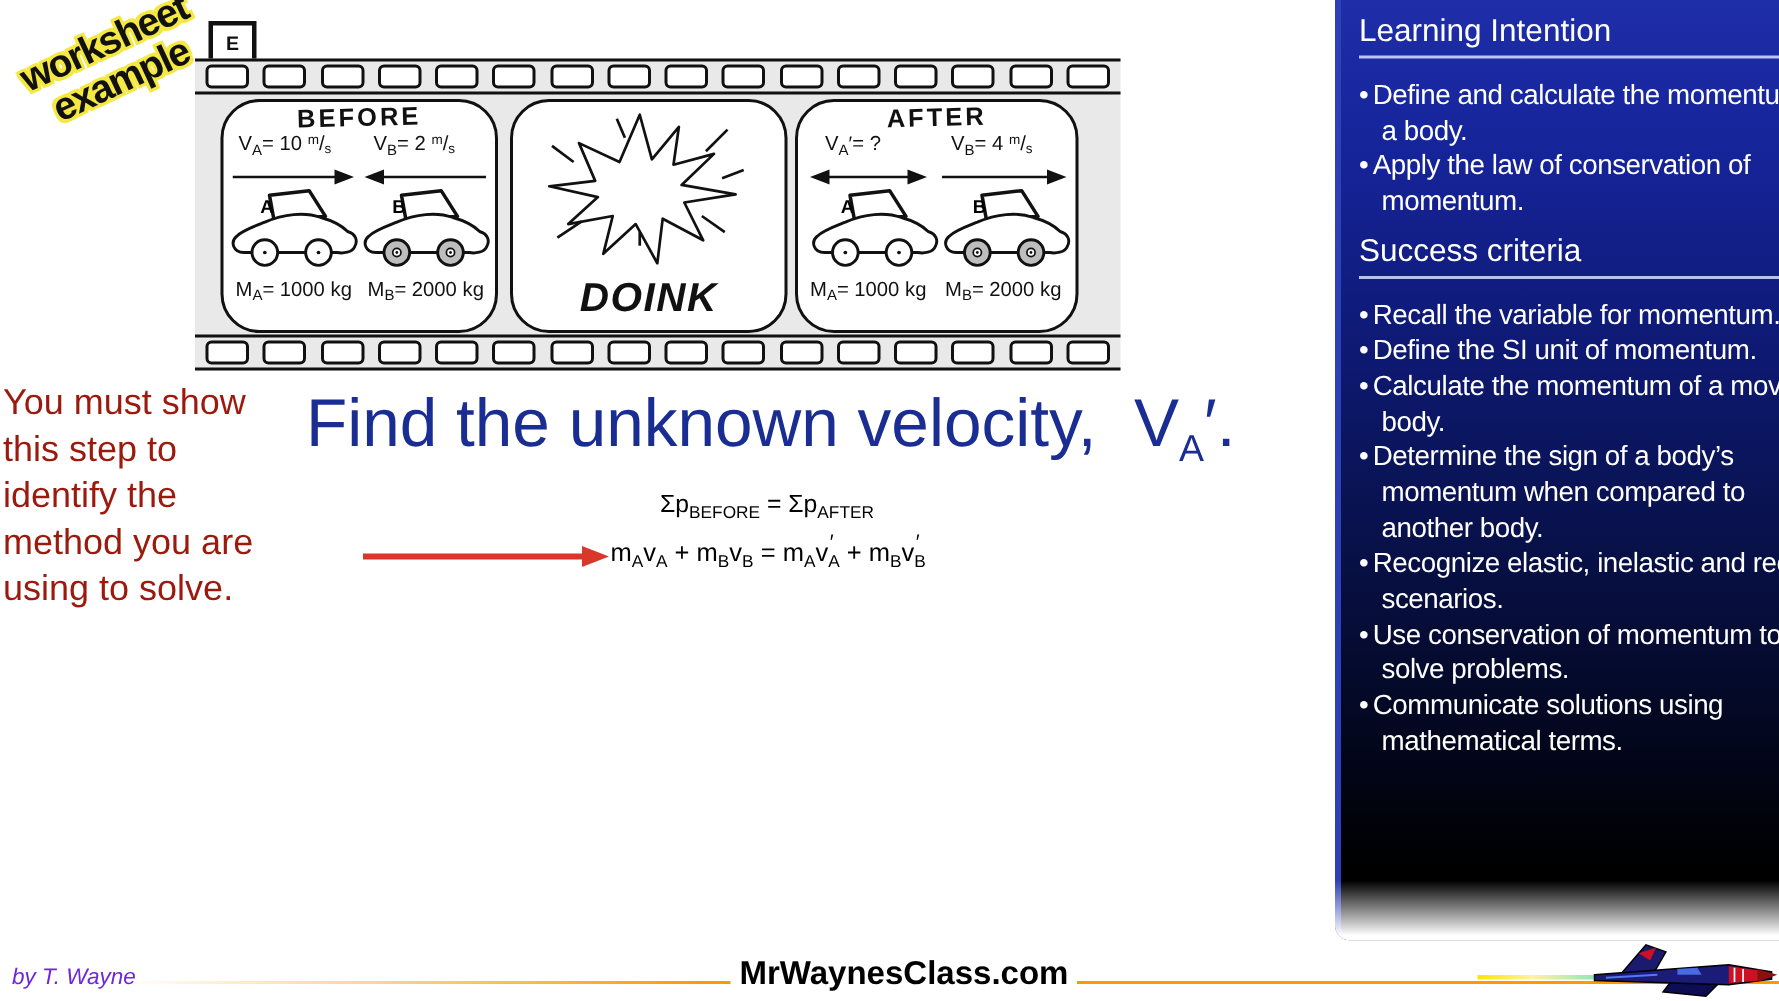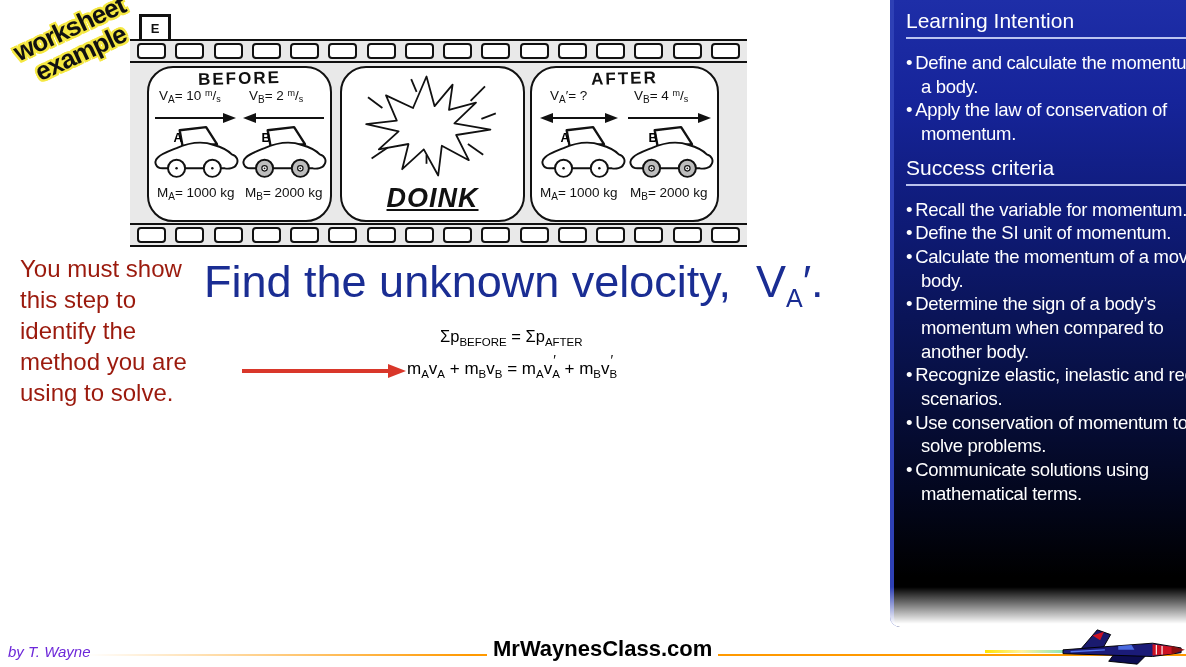--- a/index.html
+++ b/index.html
@@ -34,25 +34,25 @@
   .vl{position:absolute;font-size:13.5px;white-space:pre;}
   .vl sub{font-size:10px;vertical-align:-3px;}
   .unit sup{font-size:9px;vertical-align:4px;}
   .unit sub{font-size:9px;vertical-align:-2px;}
   .prime-big{font-size:13px;}
   .ml{position:absolute;font-size:13.5px;white-space:pre;}
   .ml sub{font-size:10px;vertical-align:-3px;}
   .parrow{position:absolute;top:42px;height:16px;}
   .car{position:absolute;top:56px;}
   .doink-label{position:absolute;bottom:6px;left:0;width:100%;text-align:center;
-               font-weight:bold;font-style:italic;font-size:27px;letter-spacing:1px;text-decoration:underline;}
+               font-weight:bold;font-style:italic;font-size:27px;letter-spacing:1px;}
   .burst{position:absolute;left:14px;top:4px;}
 
   
-  .note{position:absolute;left:20px;top:253px;width:198px;font-size:24px;line-height:31px;color:#9b1a0d;}
+  .note{position:absolute;left:2px;top:253px;width:198px;font-size:24px;line-height:31px;color:#9b1a0d;}
 
   
   .main-title{position:absolute;left:204px;top:256px;font-size:45px;color:#1a2d93;white-space:pre;}
   .main-title sub{font-size:25px;vertical-align:-10px;}
 
   
   .eq{position:absolute;font-size:17px;white-space:pre;color:#000;}
   .eq1{left:440px;top:327px;font-size:16.5px;}
   .eq2{left:407px;top:359px;}
   .tk{white-space:pre;}

